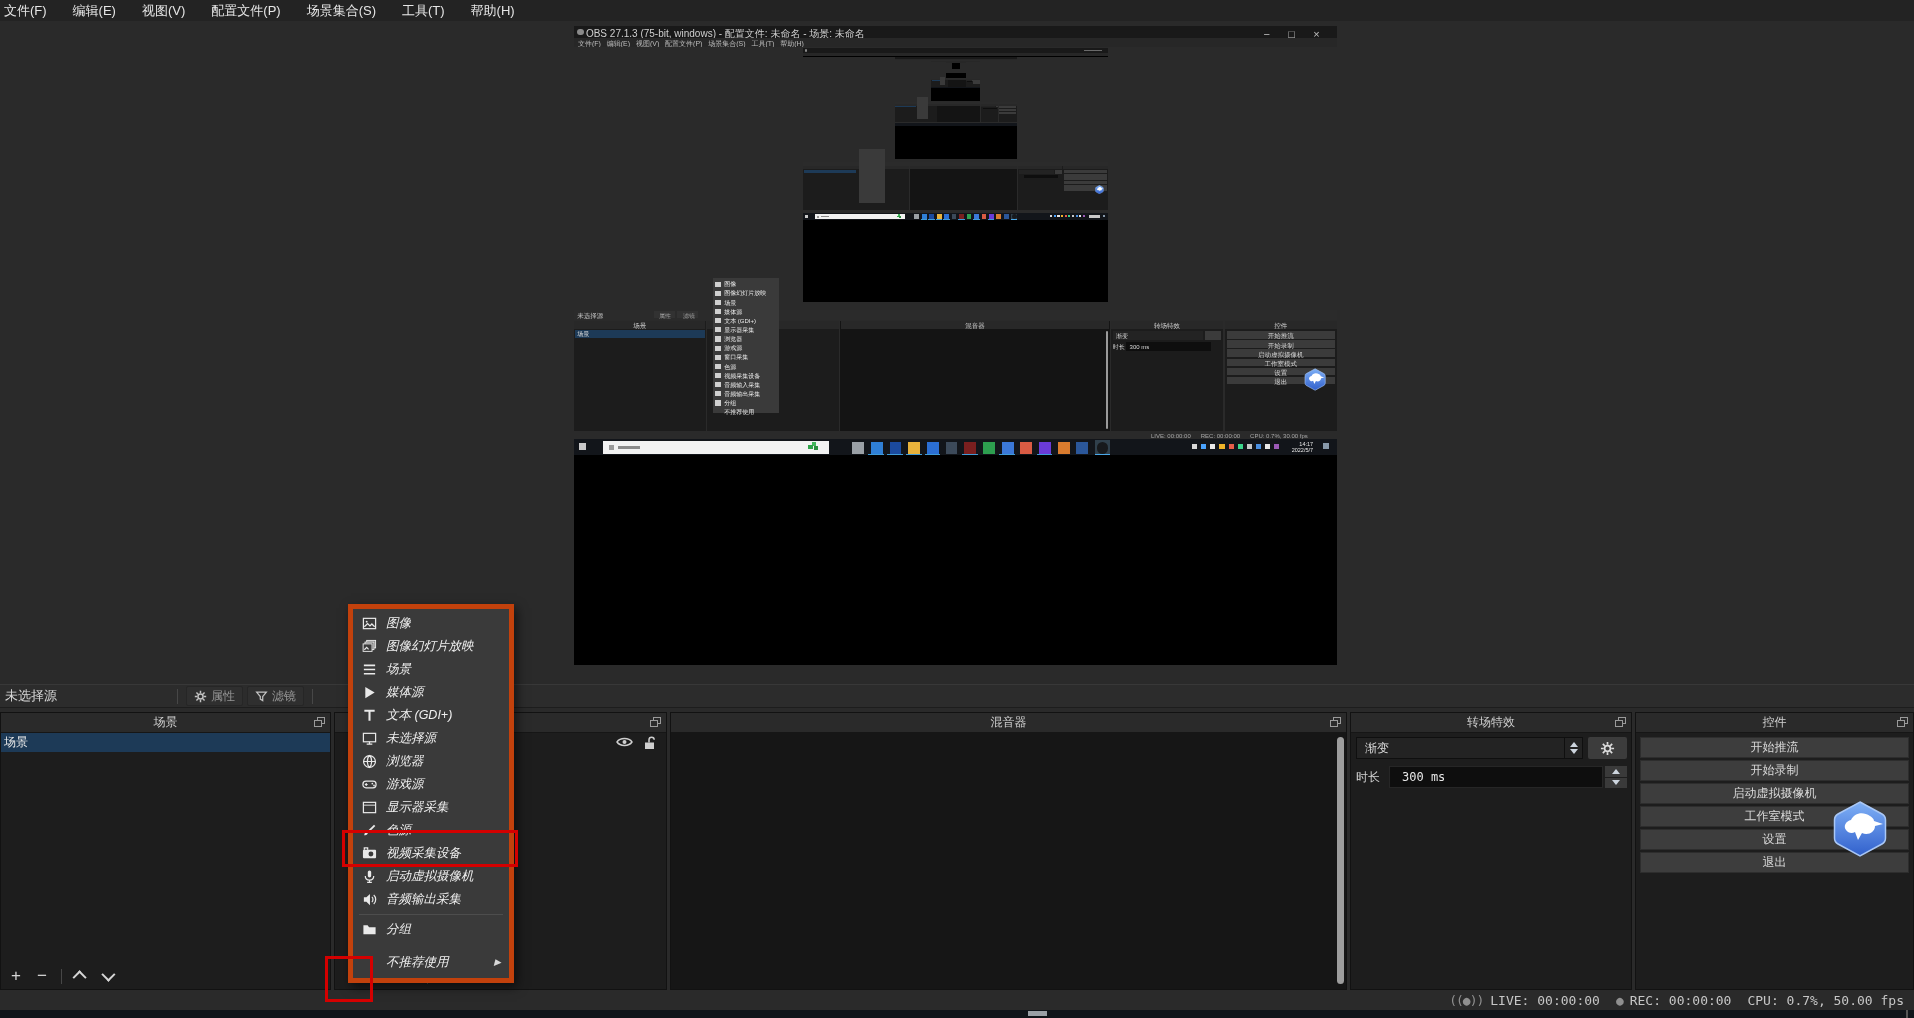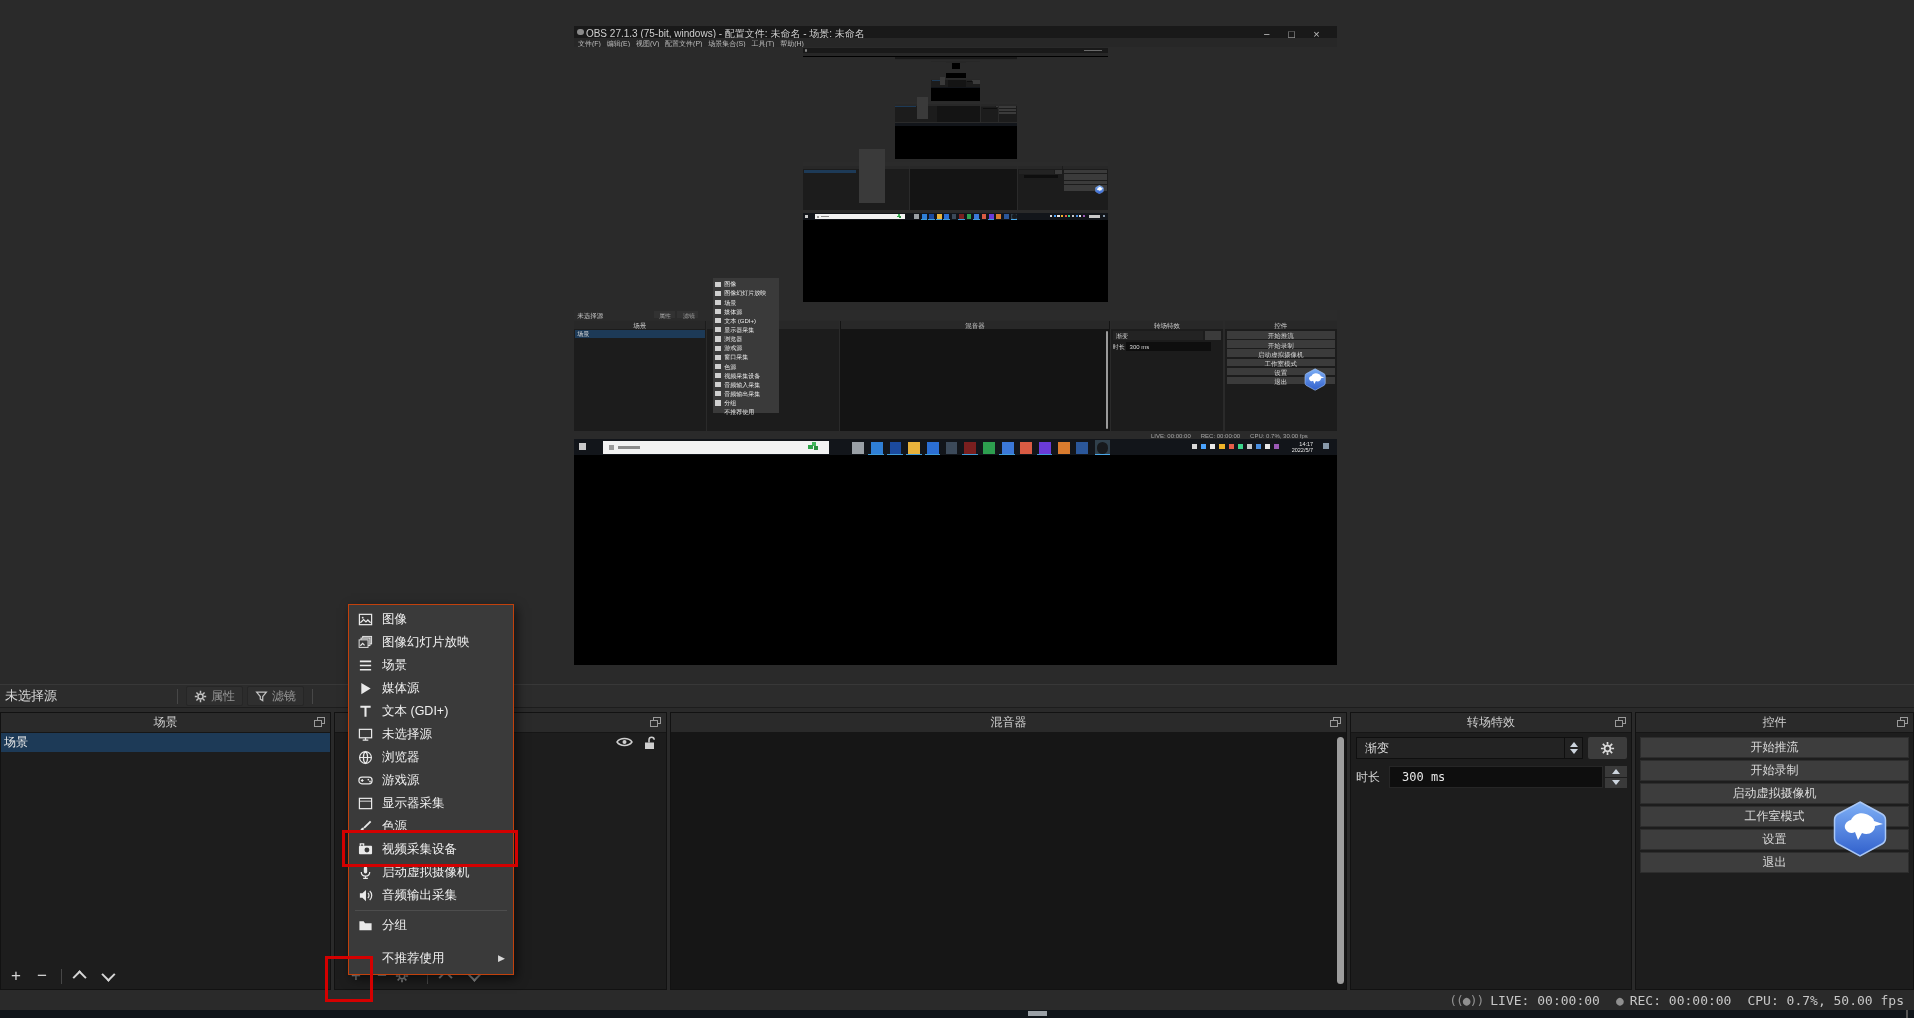--- a/index.html
+++ b/index.html
@@ -55,40 +55,49 @@
         box-sizing:border-box;color:#dadada;font-size:12px;text-align:center;line-height:19px;}
   
   #statusbar{position:absolute;right:10px;top:990px;height:20px;display:flex;align-items:center;gap:16px;
              color:#c6c6c6;font-size:13px;font-family:"DejaVu Sans Mono",monospace;}
   .st-group{display:flex;align-items:center;gap:7px;}
   .st-ic{color:#8f8f8f;letter-spacing:-1px;}
   #bottomstrip{position:absolute;left:0;top:1010px;width:100%;height:8px;background:#10151a;}
   #strip-sliver{position:absolute;left:1028px;top:1px;width:19px;height:5px;background:#9aa0a6;}
   #strip-tick{position:absolute;right:6px;top:0;width:2px;height:8px;background:#555;}
   
-  #cmenu{position:absolute;left:348px;top:604px;width:166px;background:#3a3a3a;border:1px solid #c2410c;
-         box-shadow:3px 4px 10px rgba(0,0,0,.55);padding:3px 0;z-index:50;box-sizing:border-box;}
+  #cmenu{position:absolute;left:348px;top:604px;width:166px;background:#3a3a3a;border:5px solid #c2410c;
+         box-shadow:3px 4px 10px rgba(0,0,0,.55);padding:3px 0;z-index:50;box-sizing:border-box;font-style:italic;}
   .cm-item{height:23px;display:flex;align-items:center;gap:9px;padding:0 8px 0 9px;color:#f0f0f0;font-size:12.5px;}
   .cm-item .ic{width:15px;height:15px;flex:none;display:flex;align-items:center;justify-content:center;}
   .cm-sep{border-top:1px solid #4d4d4d;margin:3px 6px;}
   .cm-spacer{height:8px;}
   .cm-arrow{margin-left:auto;font-size:9px;color:#d8d8d8;}
   
   .redbox{position:absolute;border:3px solid #d40000;z-index:60;}
   #red1{left:342px;top:830px;width:170px;height:31px;}
   #red2{left:325px;top:956px;width:42px;height:40px;}
   
   #thunder{position:absolute;left:1832px;top:800px;width:56px;height:58px;z-index:40;}
   svg{display:block;}
 </style>
 </head>
 <body>
 
 <div id="app">
 
+  <div id="menubar">
+      <div class="mb-item">文件(F)</div>
+      <div class="mb-item">编辑(E)</div>
+      <div class="mb-item">视图(V)</div>
+      <div class="mb-item">配置文件(P)</div>
+      <div class="mb-item">场景集合(S)</div>
+      <div class="mb-item">工具(T)</div>
+      <div class="mb-item">帮助(H)</div>
+    </div>
 
   <div id="canvas">
       <div style="position: absolute; left: 0px; top: 0px; width: 763px; height: 429.188px; overflow: hidden;">
         <div style="position: absolute; left: 0px; top: 0px; width: 763px; height: 11.9219px; background: rgb(25, 25, 25);"></div>
         <div style="position: absolute; left: 3.17917px; top: 2.78177px; width: 6.35833px; height: 6.35833px; background: rgb(138, 138, 138); border-radius: 50%;"></div>
         <div style="position: absolute; left: 11.9219px; top: 1.98698px; font-size: 10px; color: rgb(207, 207, 207); white-space: pre; line-height: 1.25;">OBS 27.1.3 (75-bit, windows) - 配置文件: 未命名 - 场景: 未命名</div>
         <div style="position: absolute; left: 689.482px; top: 1.98698px; font-size: 11px; color: rgb(192, 192, 192); white-space: pre; line-height: 1.25;">−      □      ×</div>
         <div style="position: absolute; left: 0px; top: 11.9219px; width: 763px; height: 8.74271px; background: rgb(39, 39, 39);"></div>
         <div style="position: absolute; left: 3.97396px; top: 13.5115px; font-size: 7px; color: rgb(189, 189, 189); white-space: pre; line-height: 1.25;">文件(F)   编辑(E)   视图(V)   配置文件(P)   场景集合(S)   工具(T)   帮助(H)</div>
         <div style="position: absolute; left: 0px; top: 20.6646px; width: 763px; height: 392.627px; background: rgb(42, 42, 42);"></div>

